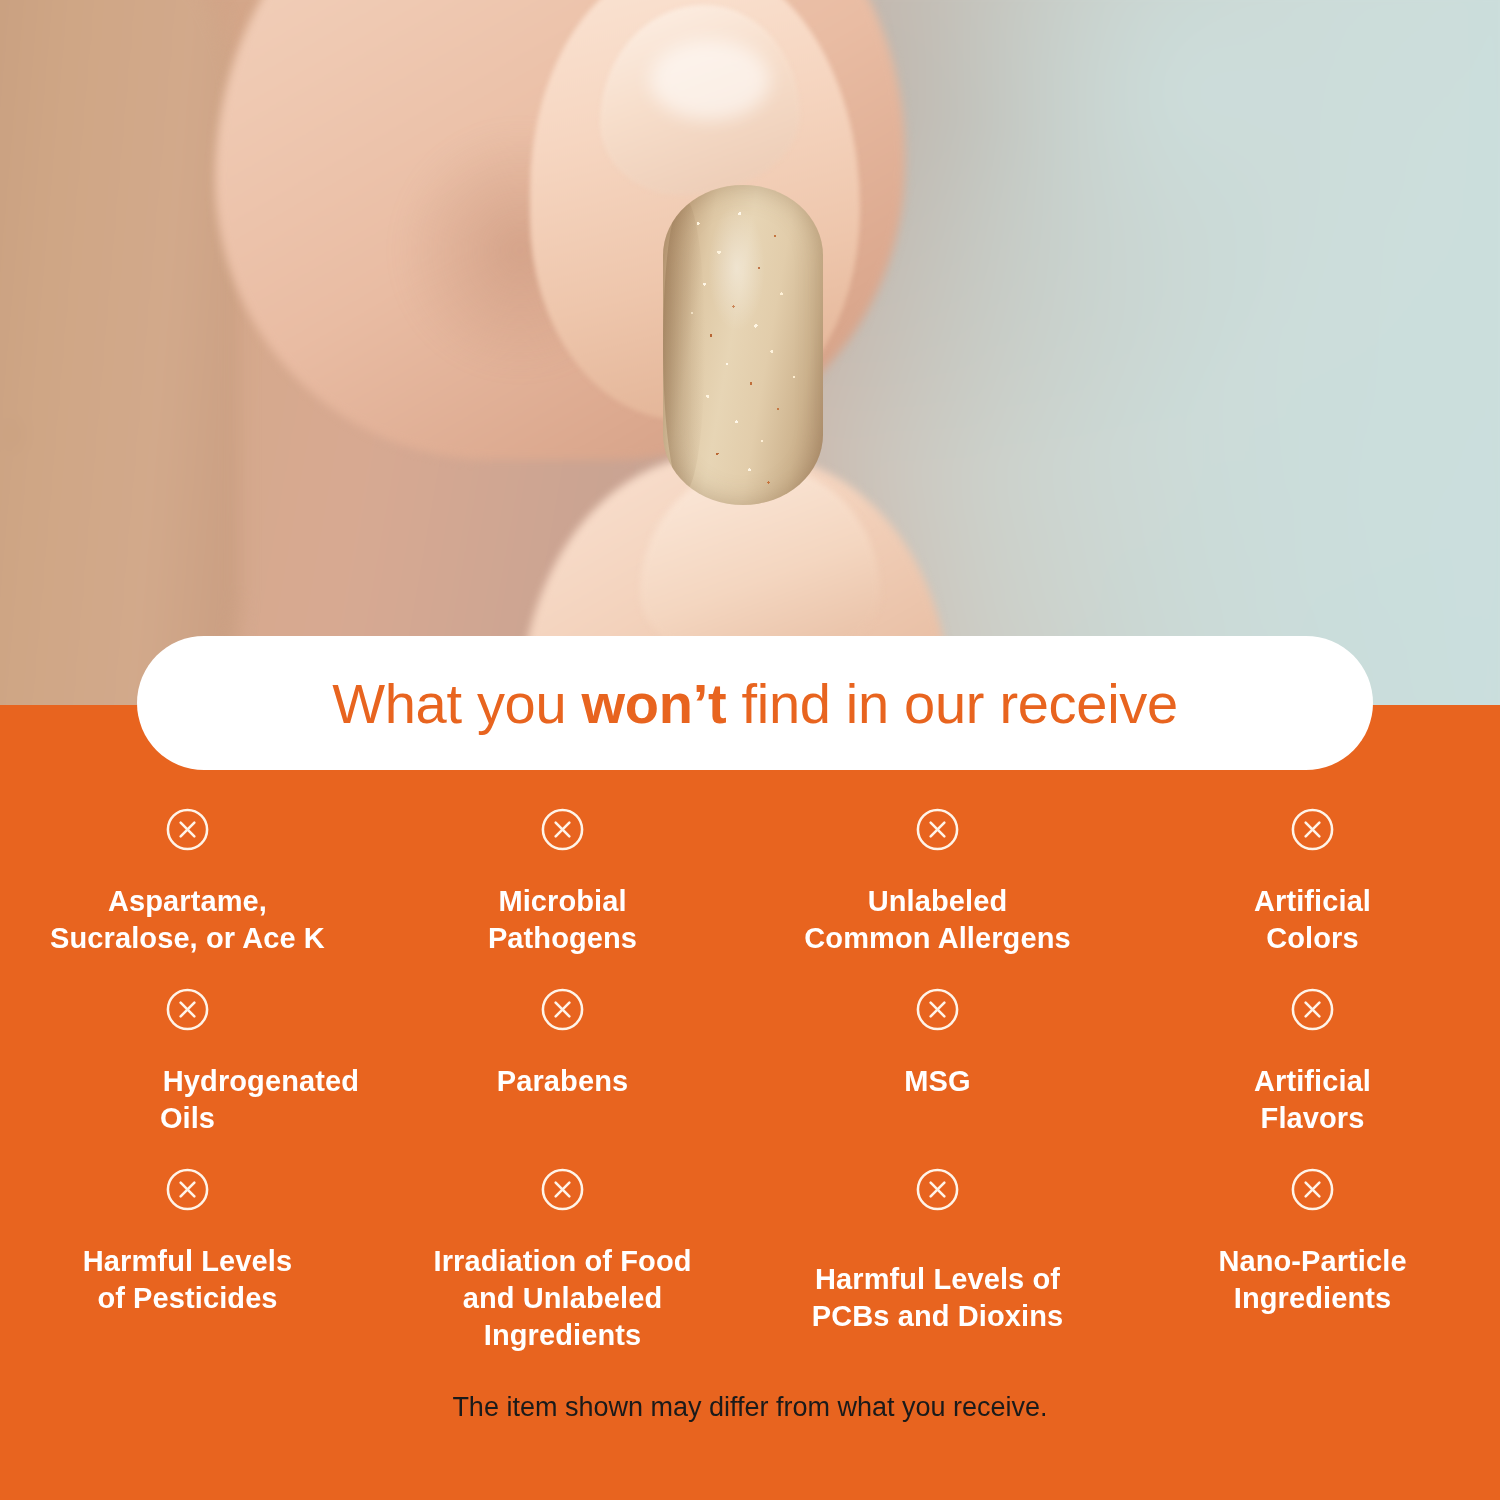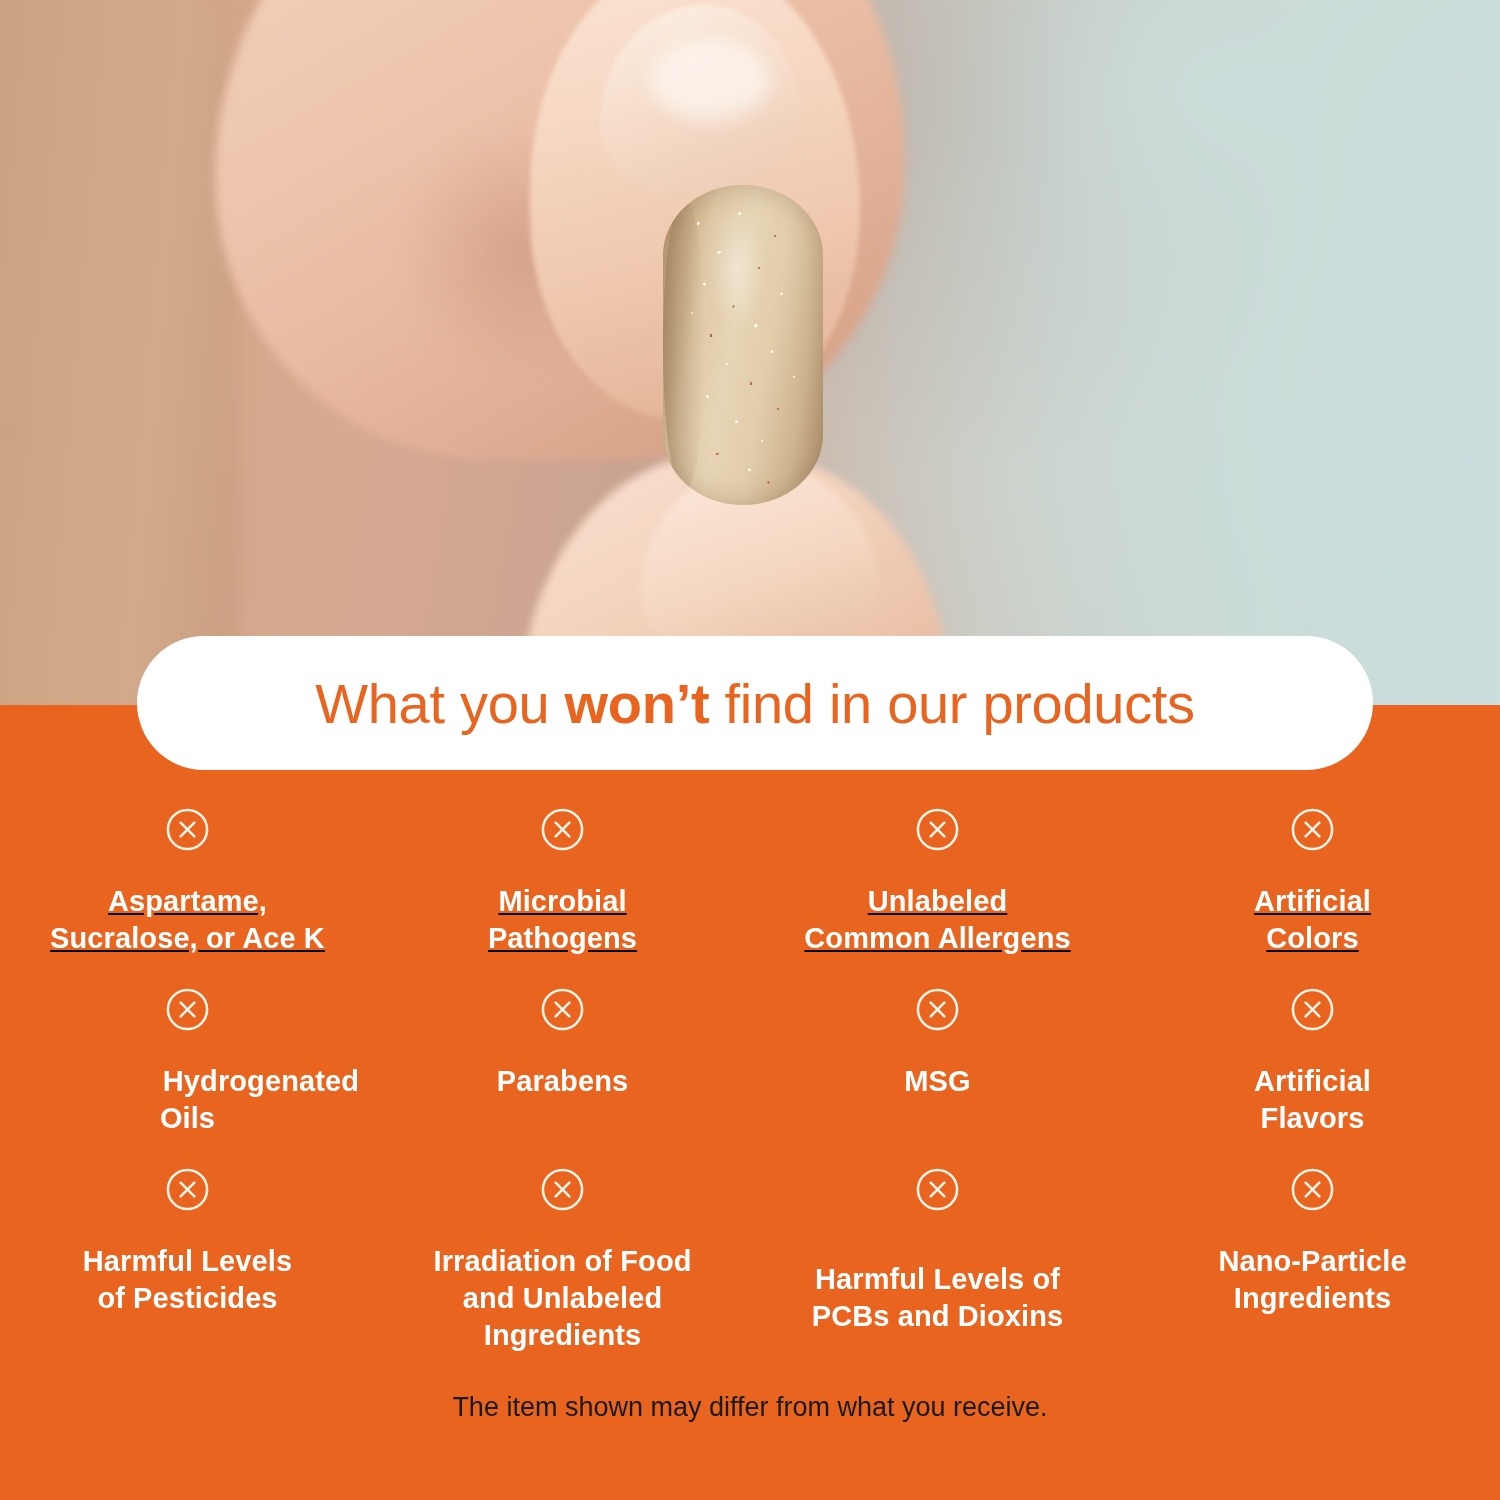--- a/index.html
+++ b/index.html
@@ -223,21 +223,21 @@
     top: 806px;
     width: 1500px;
     display: grid;
     grid-template-columns: repeat(4, 1fr);
     row-gap: 0;
   }
   .cell {
     text-align: center;
     padding: 0 16px;
   }
-  .cell-row-1 { height: 180px; text-decoration: underline; }
+  .cell-row-1 { height: 180px; }
   .cell-row-2 { height: 180px; }
   .cell-row-3 { height: 200px; }
 
   .x-icon {
     width: 47px;
     height: 47px;
     margin: 0 auto 30px;
     display: block;
   }
   .cell-label {
@@ -279,21 +279,21 @@
     <div class="finger-lower-tip"></div>
 
     <div class="tablet">
       <div class="tablet-speckle"></div>
       <div class="tablet-edge"></div>
       <div class="tablet-hilite"></div>
     </div>
   </div>
 
   <div class="title-card">
-    <div class="title-text"><span>What you </span><span class="strong">won’t</span><span> find in our products</span></div>
+    <div class="title-text"><span>What you </span><span class="strong">won’t</span><span> find in our receive</span></div>
   </div>
 
   <div class="grid" id="grid">
       <div class="cell cell-row-1">
         <svg class="x-icon" viewBox="0 0 48 48">
           <circle cx="24" cy="24" r="20" fill="none" stroke="#FFF4E8" stroke-width="2.6"></circle>
           <line x1="17" y1="17" x2="31" y2="31" stroke="#FFF4E8" stroke-width="2.6" stroke-linecap="round"></line>
           <line x1="31" y1="17" x2="17" y2="31" stroke="#FFF4E8" stroke-width="2.6" stroke-linecap="round"></line>
         </svg>
         <div class="cell-label">

